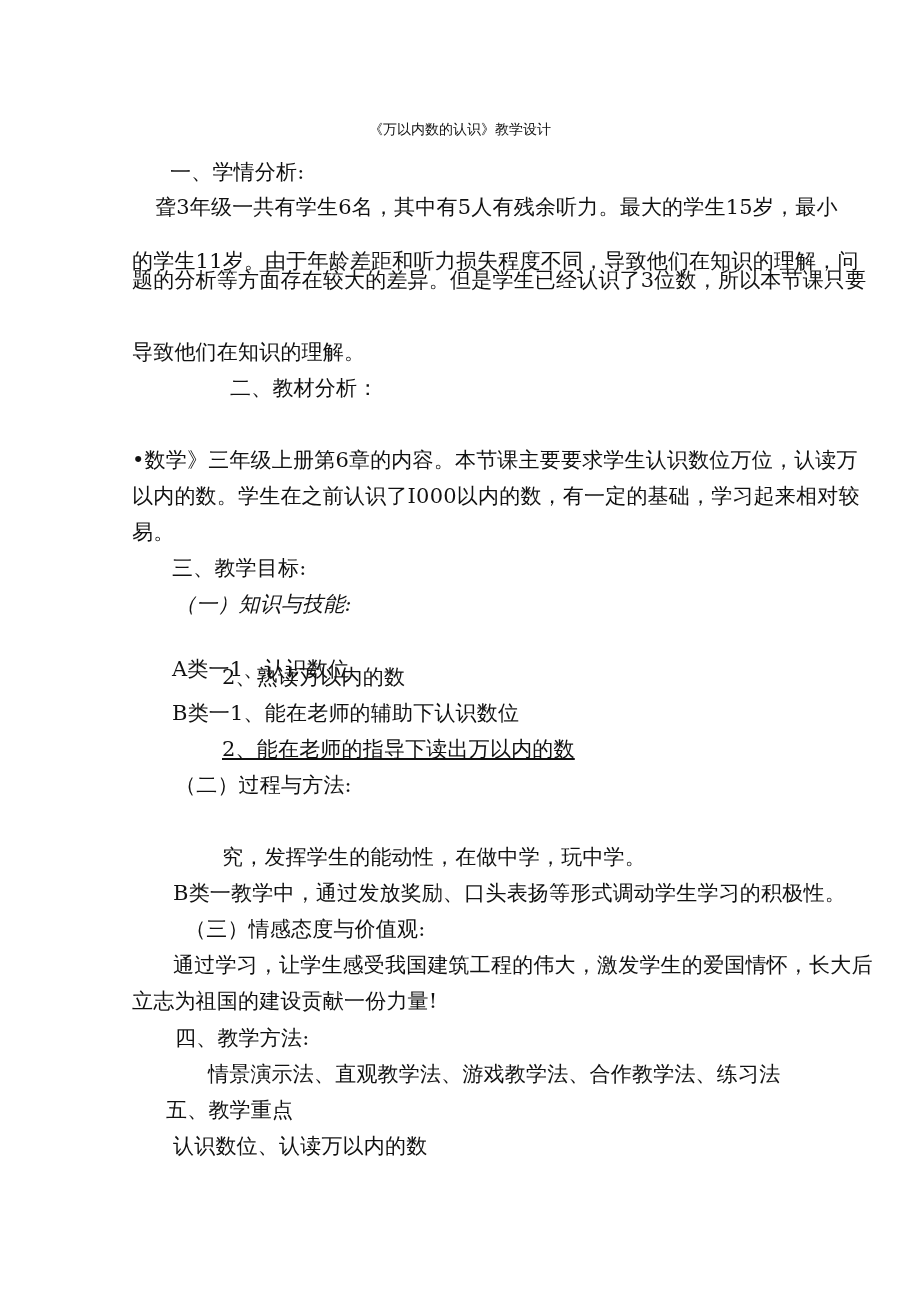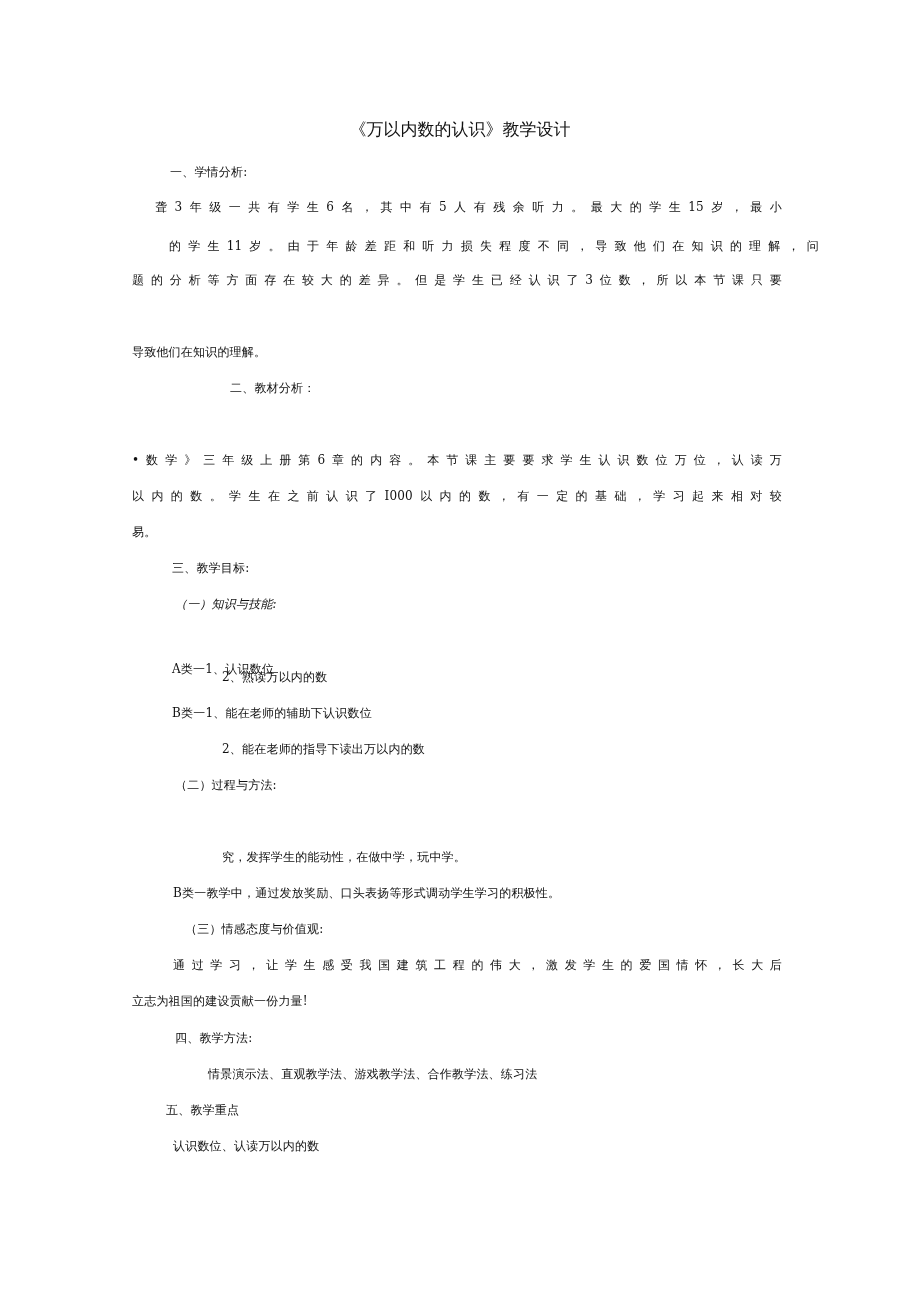--- a/index.html
+++ b/index.html
@@ -17,66 +17,66 @@
     }
     .page {
       position: absolute;
       left: 0; top: 0;
       width: 920px;
       height: 1301px;
       background: #ffffff;
     }
     .line {
       position: absolute;
-      font-size: 12px;
+      font-size: 21px;
       line-height: 22px;
       white-space: nowrap;
       letter-spacing: 0.2px;
     }
     .title {
       position: absolute;
       left: 0;
       width: 920px;
       text-align: center;
       top: 118px;
-      font-size: 17px;
+      font-size: 14px;
       line-height: 22px;
       white-space: nowrap;
     }
     .justify {
       width: 650px;
       text-align: justify;
       text-align-last: justify;
     }
   </style>
 </head>
 <body>
 
 <div class="page">
 
   <div class="title">《万以内数的认识》教学设计</div>
 
   <div class="line" style="left:170px; top:161px;">一、学情分析:</div>
   <div class="line justify" style="left:155px; width:627px; top:196px;">聋3年级一共有学生6名，其中有5人有残余听力。最大的学生15岁，最小</div>
-  <div class="line justify" style="left:132px; top:235px;margin-left:37px;">的学生11岁。由于年龄差距和听力损失程度不同，导致他们在知识的理解，问</div>
+  <div class="line justify" style="left:132px; top:250px;">的学生11岁。由于年龄差距和听力损失程度不同，导致他们在知识的理解，问</div>
   <div class="line justify" style="left:132px; top:269px;">题的分析等方面存在较大的差异。但是学生已经认识了3位数，所以本节课只要</div>
   <div class="line" style="left:132px; top:341px;">导致他们在知识的理解。</div>
 
   <div class="line" style="left:186px; top:377px;margin-left:44px;">二、教材分析：</div>
   <div class="line justify" style="left:132px; top:449px;">•数学》三年级上册第6章的内容。本节课主要要求学生认识数位万位，认读万</div>
   <div class="line justify" style="left:132px; top:485px;">以内的数。学生在之前认识了I000以内的数，有一定的基础，学习起来相对较</div>
   <div class="line" style="left:132px; top:521px;">易。</div>
 
   <div class="line" style="left:172px; top:557px;">三、教学目标:</div>
 
   <div class="line" style="left:175px; top:593px;font-style:italic;">（一）知识与技能:</div>
   <div class="line" style="left:172px; top:658px;">A类一1、认识数位</div>
   <div class="line" style="left:222px; top:666px;">2、熟读万以内的数</div>
   <div class="line" style="left:172px; top:702px;">B类一1、能在老师的辅助下认识数位</div>
-  <div class="line" style="left:222px; top:738px;">2、能在老师的指导下读出万以内的数</div>
+  <div class="line" style="left:222px; top:738px;text-decoration:underline;">2、能在老师的指导下读出万以内的数</div>
 
   <div class="line" style="left:175px; top:774px;">（二）过程与方法:</div>
   <div class="line" style="left:222px; top:846px;text-align:right;">究，发挥学生的能动性，在做中学，玩中学。</div>
   <div class="line" style="left:173px; top:882px;">B类一教学中，通过发放奖励、口头表扬等形式调动学生学习的积极性。</div>
 
   <div class="line" style="left:185px; top:918px;">（三）情感态度与价值观:</div>
   <div class="line" style="left:132px; top:990px;">立志为祖国的建设贡献一份力量!</div>
   <div class="line justify" style="left:173px; width:609px; top:954px;">通过学习，让学生感受我国建筑工程的伟大，激发学生的爱国情怀，长大后</div>
 
   <div class="line" style="left:175px; top:1027px;">四、教学方法:</div>

